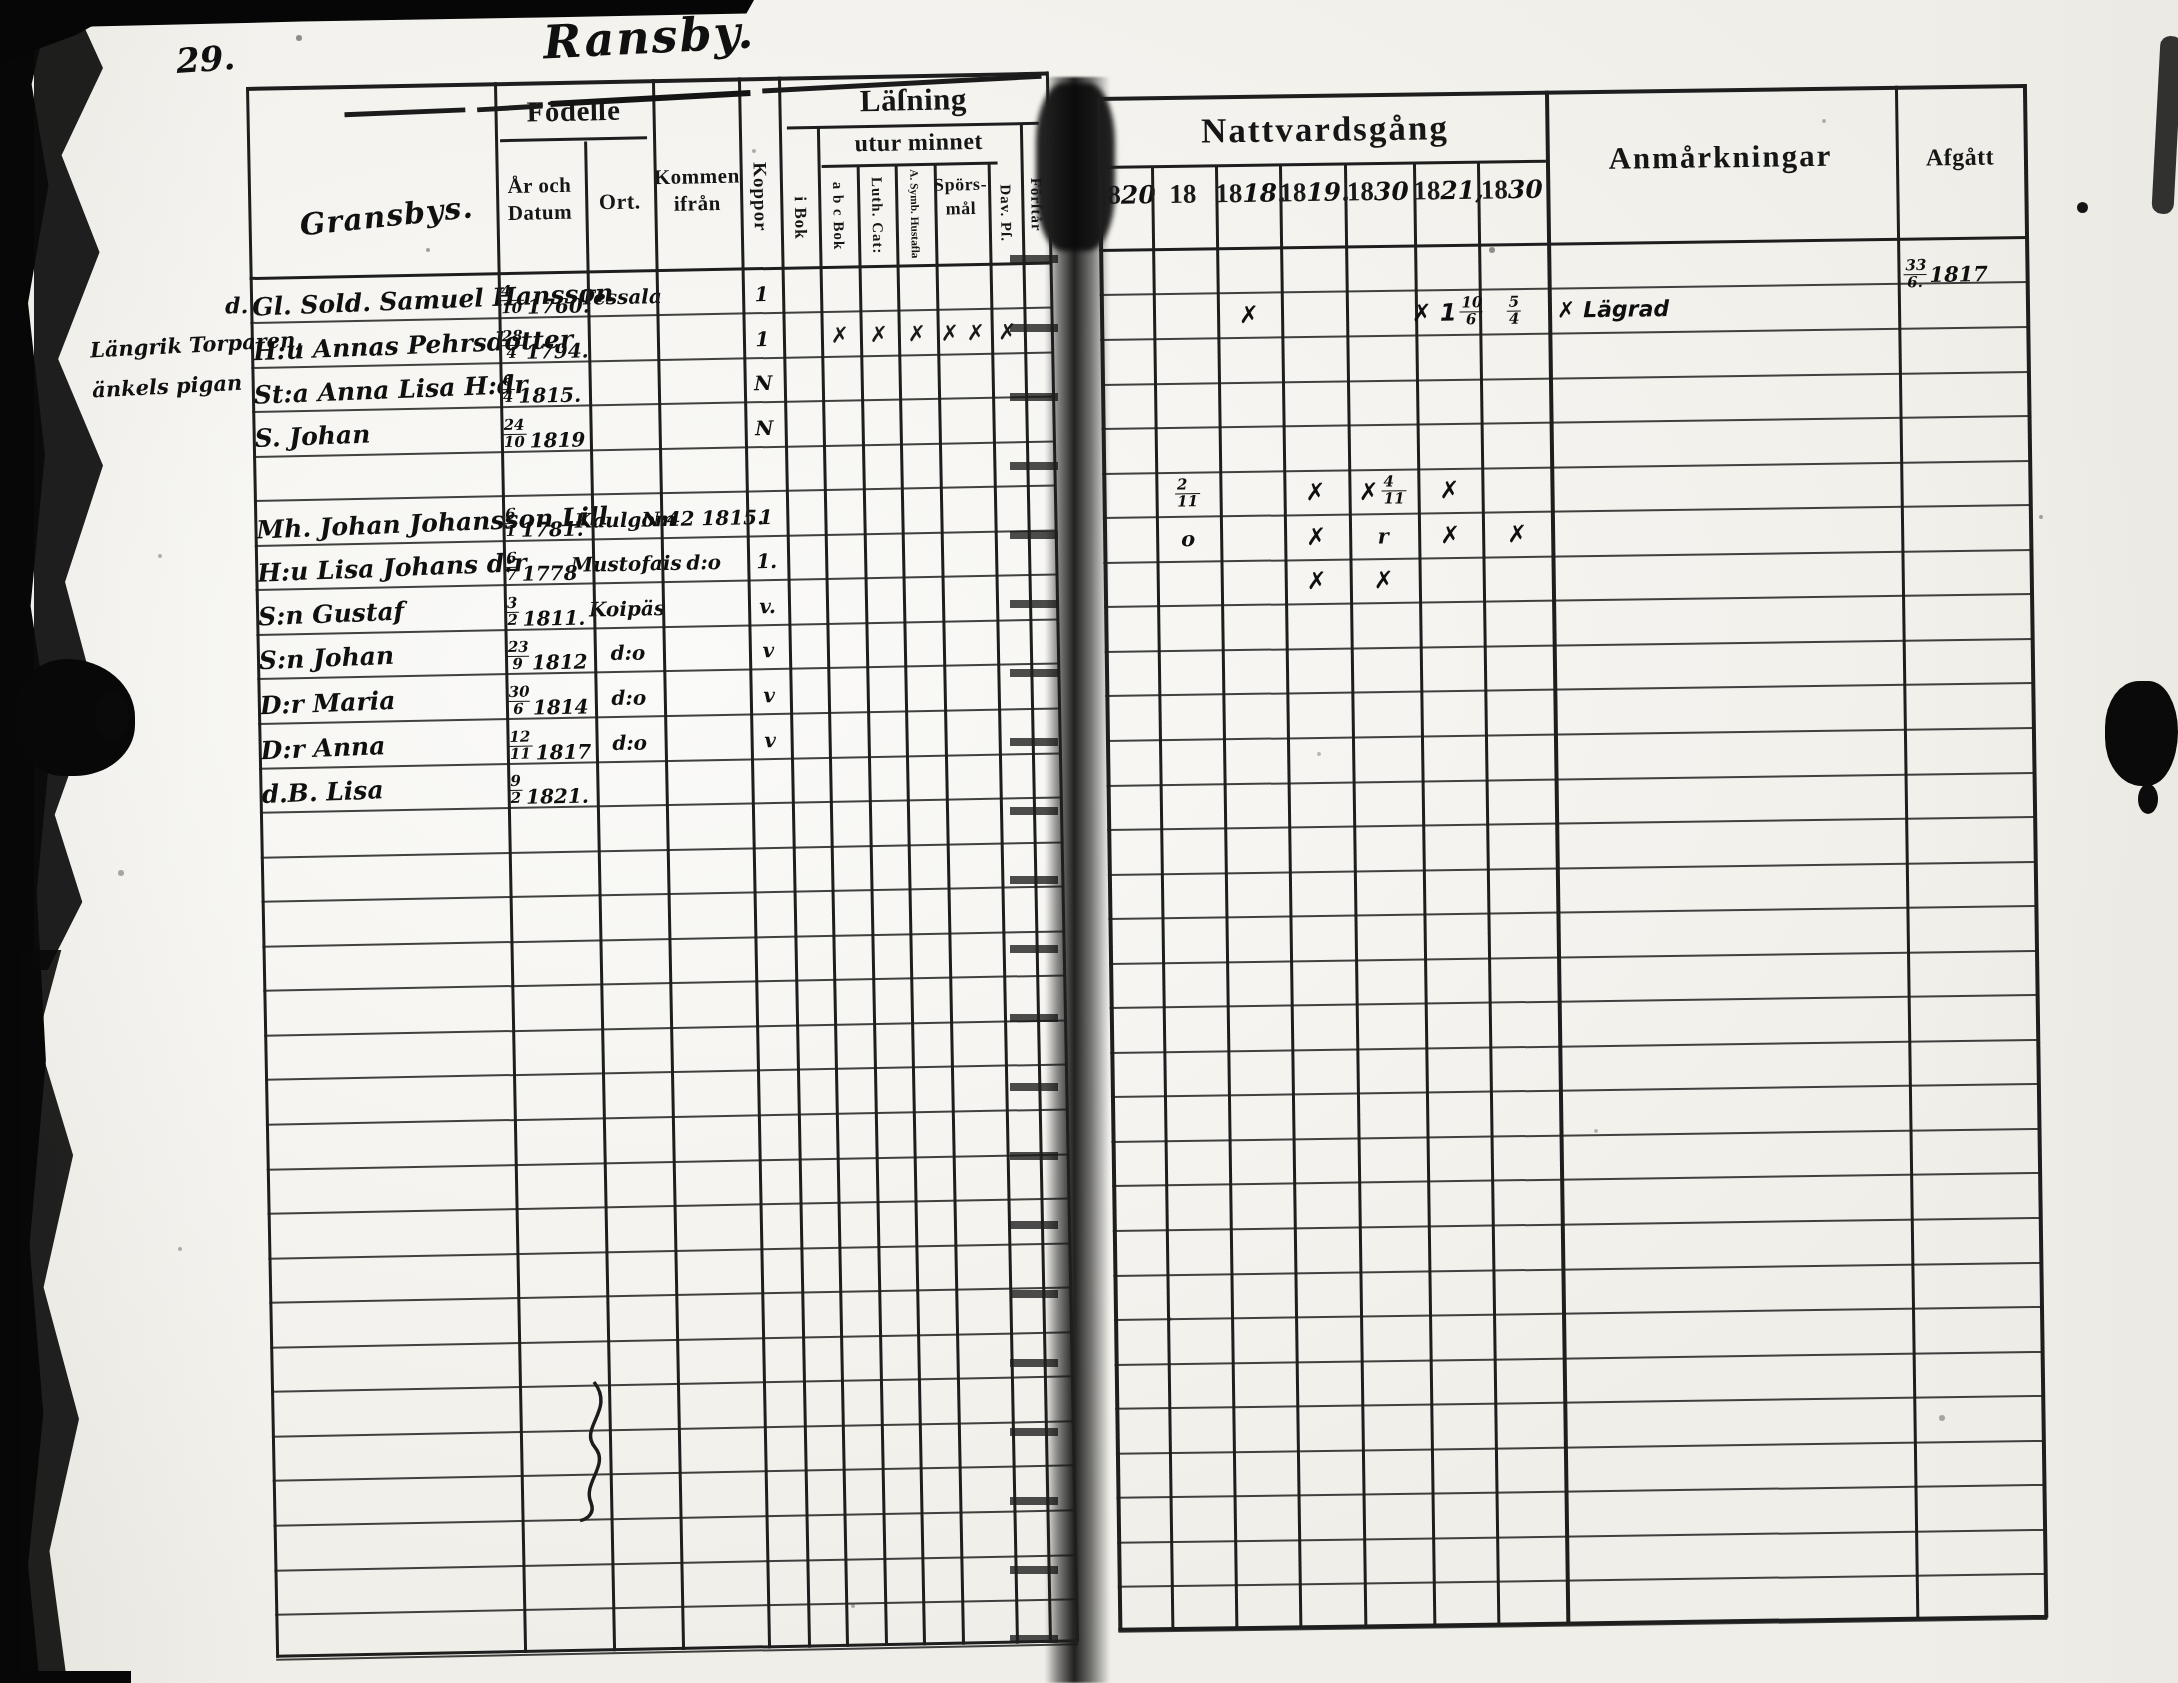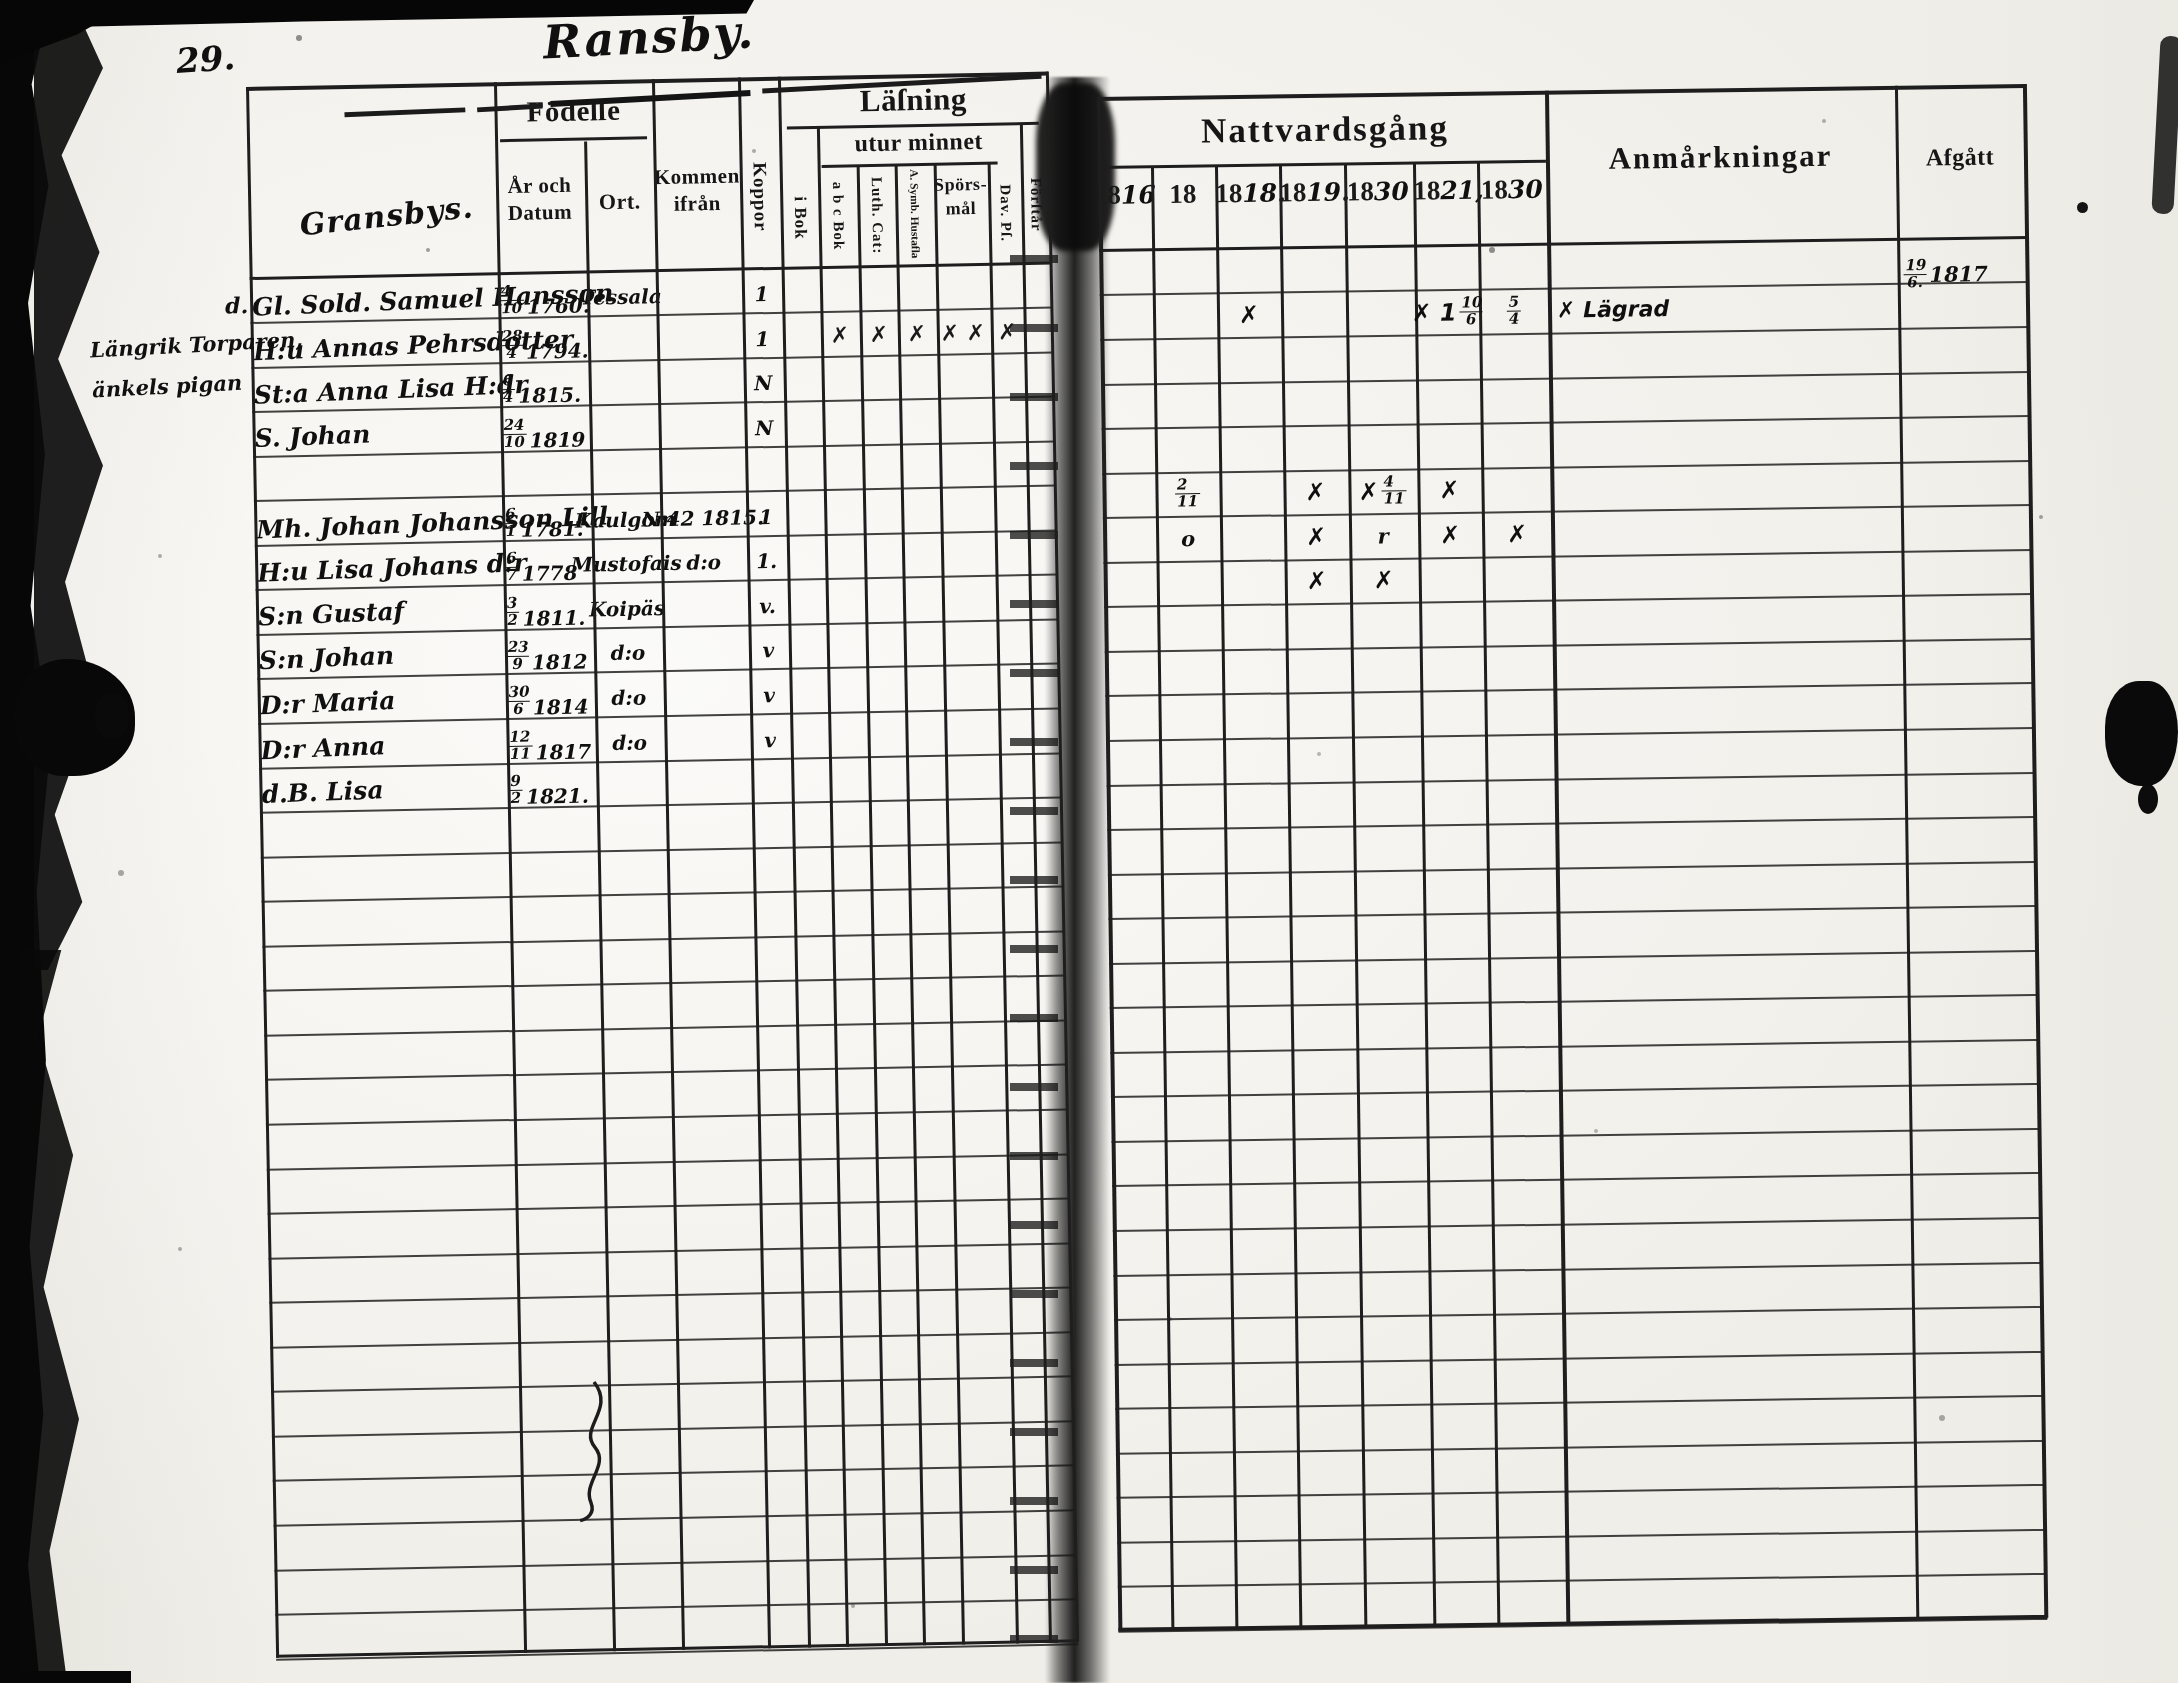--- a/index.html
+++ b/index.html
@@ -372,21 +372,21 @@
   <div class="abs hw" id="margin-note">
     <span>Längrik Torparen,</span><br>
     <span>änkels pigan</span>
   </div>
 
   <div class="tbl" id="right-table" style="left:1097px;top:97px;width:929px;height:1534px;transform:rotate(-0.8deg);transform-origin:0 0;">
     <div class="pr" style="left:0;width:455px;top:16px;font-size:35px;letter-spacing:2px;">Nattvardsgång</div>
     <div class="pr" style="left:448px;width:349px;top:51px;font-size:31px;letter-spacing:2px;">Anmårkningar</div>
     <div class="pr" style="left:798px;width:128px;top:59px;font-size:24px;">Afgått</div>
     <div id="year-heads">
-        <div class="yr" style="left: -5px;"><span class="printed">18</span><span class="hand hw">16</span></div>
+        <div class="yr" style="left: -5px;"><span class="printed">18</span><span class="hand hw">20</span></div>
         <div class="yr" style="left: 53px;"><span class="printed">18</span><span class="hand hw"></span></div>
         <div class="yr" style="left: 117px;"><span class="printed">18</span><span class="hand hw">18.</span></div>
         <div class="yr" style="left: 181px;"><span class="printed">18</span><span class="hand hw">19.</span></div>
         <div class="yr" style="left: 248px;"><span class="printed">18</span><span class="hand hw">30</span></div>
         <div class="yr" style="left: 315px;"><span class="printed">18</span><span class="hand hw">21,</span></div>
         <div class="yr" style="left: 382px;"><span class="printed">18</span><span class="hand hw">30</span></div>
       </div>
     <div id="right-rows">
         <div class="row" style="top: 152px;"></div>
         <div class="row" style="top: 197px;"></div>
@@ -432,21 +432,21 @@
         <div class="vl" style="left: 798px; top: 0px; width: 3px; height: 1534px;"></div>
         <div class="vl" style="left: 926px; top: 0px; width: 3.5px; height: 1534px;"></div>
         <div class="hl" style="top: 0px; left: 0px; height: 4px; width: 929px;"></div>
         <div class="hl" style="top: 69px; left: 0px; height: 3px; width: 448px;"></div>
         <div class="hl" style="top: 152px; left: 0px; height: 3px; width: 929px;"></div>
         <div class="hl" style="top: 1531px; left: 0px; height: 3.5px; width: 929px;"></div>
       </div>
     <div id="right-marks">
         <div class="mark la" style="left: 804px; top: 189px;">
           <span class="frac hw">
-            <span class="t">19</span>
+            <span class="t">33</span>
             <span class="b">6.</span>
           </span>
           <span class="mtxt hw">1817</span>
         </div>
         <div class="mark" style="left: 149px; top: 220px;">
           <span class="x">✗</span>
         </div>
         <div class="mark" style="left: 347px; top: 220px;">
           <span class="x hw">✗ 1</span>
           <span class="frac hw">

